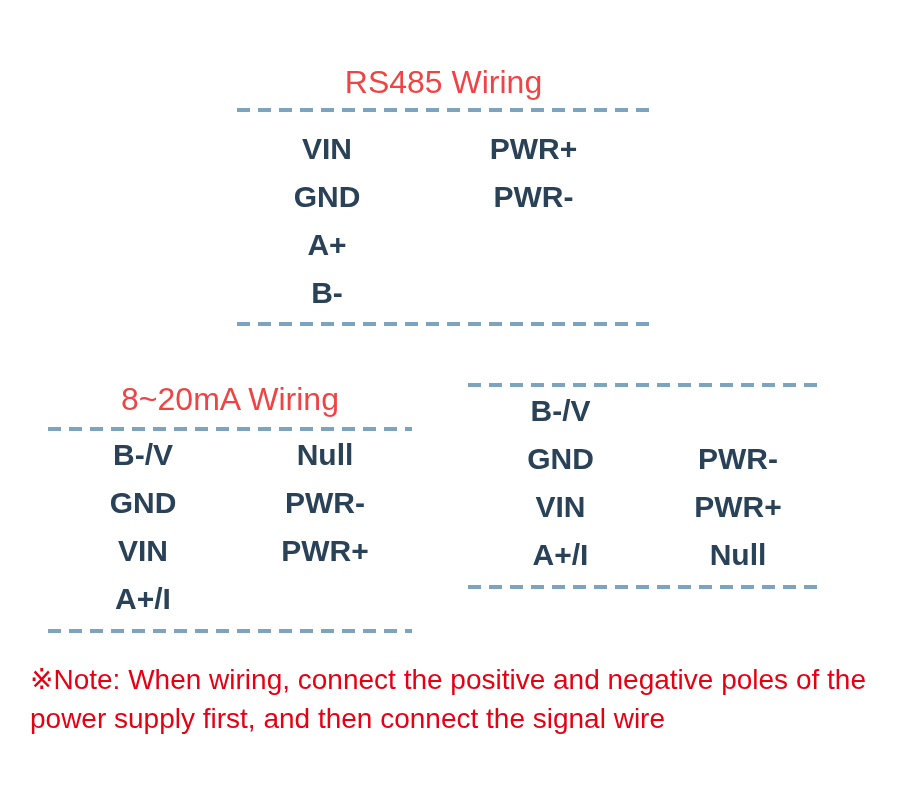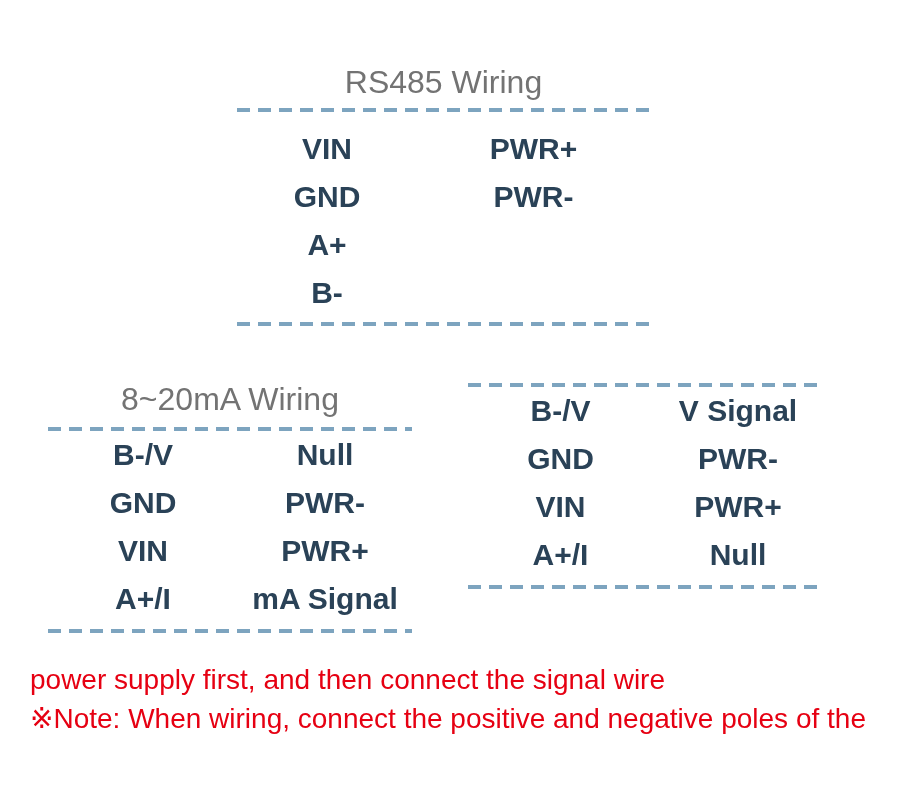--- a/index.html
+++ b/index.html
@@ -12,21 +12,21 @@
     overflow:hidden;
   }
   .panel{position:absolute;}
   .panel-rs485{left:237px;top:60px;width:413px;}
   .panel-ma{left:48px;top:377px;width:364px;}
   .panel-v{left:468px;top:377px;width:355px;}
   .panel-title{
     height:44px;line-height:44px;
     text-align:center;
     font-size:32px;
-    color:#737373;
+    color:#ef4444;
     white-space:nowrap;
   }
   .dash{
     height:4px;
     background-image:repeating-linear-gradient(to right,#7da4bf 0 13px,transparent 13px 21px);
   }
   .dash-under-title{margin-top:4px;}
   .panel-ma .dash-under-title,.panel-v .dash-under-title{margin-top:6px;}
   .rows{margin-top:13px;font-weight:bold;}
   .panel-ma .rows,.panel-v .rows{margin-top:0;}
@@ -89,47 +89,45 @@
       <div class="pin-row">
         <span class="pin-cell">GND</span>
         <span class="pin-cell">PWR-</span>
       </div>
       <div class="pin-row">
         <span class="pin-cell">VIN</span>
         <span class="pin-cell">PWR+</span>
       </div>
       <div class="pin-row">
         <span class="pin-cell">A+/I</span>
-        <span class="pin-cell">mA Signal</span>
       </div>
     </div>
     <div class="dash dash-bottom"></div>
   </section>
 
   <section class="panel panel-v">
     <div class="dash dash-under-title"></div>
     <div class="rows">
       <div class="pin-row">
         <span class="pin-cell">B-/V</span>
-        <span class="pin-cell">V Signal</span>
       </div>
       <div class="pin-row">
         <span class="pin-cell">GND</span>
         <span class="pin-cell">PWR-</span>
       </div>
       <div class="pin-row">
         <span class="pin-cell">VIN</span>
         <span class="pin-cell">PWR+</span>
       </div>
       <div class="pin-row">
         <span class="pin-cell">A+/I</span>
         <span class="pin-cell">Null</span>
       </div>
     </div>
     <div class="dash dash-bottom"></div>
   </section>
 
   <div class="note">
+    <div class="note-line">※Note: When wiring, connect the positive and negative poles of the</div>
     <div class="note-line">power supply first, and then connect the signal wire</div>
-    <div class="note-line">※Note: When wiring, connect the positive and negative poles of the</div>
   </div>
 
 </div>
 
 </body></html>

